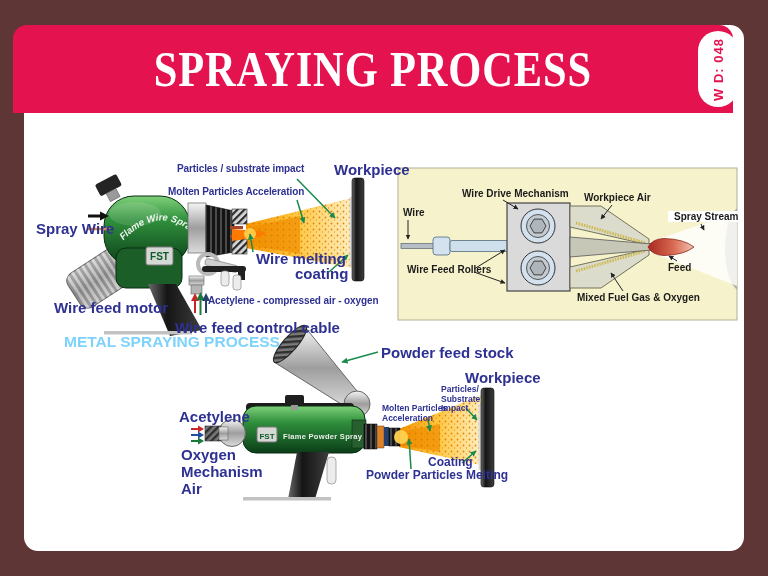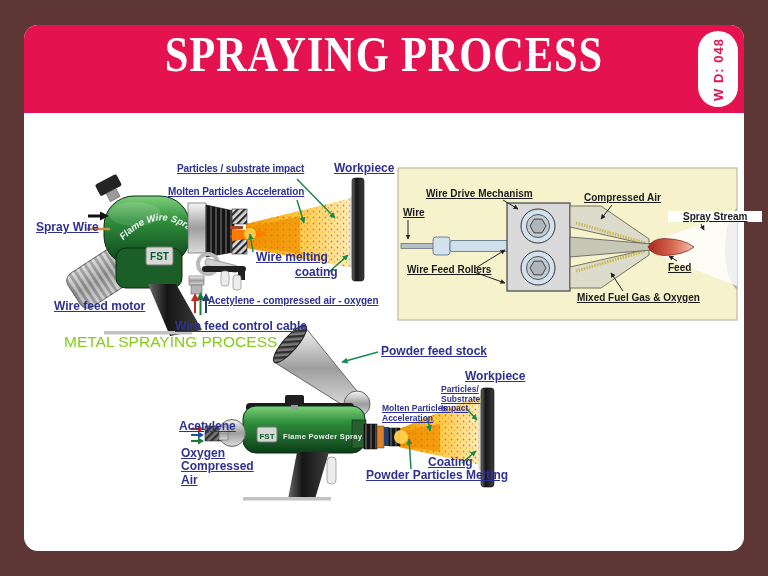--- a/index.html
+++ b/index.html
@@ -1,36 +1,36 @@
 <!DOCTYPE html>
 <html><head>
 <meta charset="utf-8">
 <style>
   html,body{margin:0;padding:0;background:#5e3636;}
   .stage{position:relative;width:768px;height:576px;background:#5e3636;overflow:hidden;
          font-family:"Liberation Sans",sans-serif;}
   .card{position:absolute;left:24px;top:25px;width:720px;height:526px;background:#ffffff;
         border-radius:14px;}
-  .header{position:absolute;left:24px;top:25px;width:720px;height:88px;background:#e4134f;
-          border-radius:14px 14px 0 0;display:flex;justify-content:center;}
+  .header{position:absolute;left:13px;top:25px;width:720px;height:88px;background:#e4134f;
+          border-radius:14px 14px 0 0;display:flex;align-items:center;justify-content:center;}
   .header h1{margin:0;color:#ffffff;font-family:"Liberation Serif",serif;font-weight:bold;
              font-size:50px;letter-spacing:1px;transform:scaleX(.85);white-space:nowrap;}
   .code-pill{position:absolute;left:698px;top:31px;width:40px;height:76px;background:#ffffff;
              border-radius:20px;display:flex;align-items:center;justify-content:center;}
   .code-pill span{writing-mode:vertical-rl;transform:rotate(180deg);color:#e4134f;
                   font-weight:bold;font-size:13px;letter-spacing:1px;white-space:nowrap;}
   svg.draw{position:absolute;left:0;top:0;pointer-events:none;}
-  .lbl{position:absolute;font-weight:bold;color:#2e3192;line-height:1.12;white-space:pre-line;text-decoration:underline;}
+  .lbl{position:absolute;font-weight:bold;color:#2e3192;line-height:1.12;white-space:pre-line;}
   .s10{font-size:10px;letter-spacing:-.1px}
-  .s11{font-size:12px}
+  .s11{font-size:15px}
   .s85{font-size:8.5px}
   .s12{font-size:12px}
   .ink{color:#1b1b1b;font-size:10px}
-  .hl{background:#ffffff;padding:0 15px;text-align:right;}
-  .red-title{position:absolute;color:#84cc16;font-weight:normal;white-space:nowrap;}
+  .hl{background:#ffffff;padding:0 6px;text-align:right;}
+  .red-title{position:absolute;color:#7dd3fc;font-weight:bold;white-space:nowrap;}
 </style>
 </head>
 <body>
 
 <div class="stage">
   <div class="card"></div>
 
   <div class="header">
     <h1>SPRAYING PROCESS</h1>
   </div>
@@ -278,34 +278,34 @@
   <div class="lbl s10" style="left:168px;top:186px">Molten Particles Acceleration</div>
   <div class="lbl s11" style="left:334px;top:162px">Workpiece</div>
   <div class="lbl s11" style="left:36px;top:221px">Spray Wire</div>
   <div class="lbl s11" style="left:256px;top:251px">Wire melting</div>
   <div class="lbl s11" style="left:295px;top:266px">coating</div>
   <div class="lbl s11" style="left:54px;top:300px">Wire feed motor</div>
   <div class="lbl s10" style="left:208px;top:295px">Acetylene - compressed air - oxygen</div>
   <div class="lbl s11" style="left:175px;top:320px">Wire feed control cable</div>
   <div class="red-title" style="left:64px;top:333px;font-size:15.5px">METAL SPRAYING PROCESS</div>
 
-  <div class="lbl ink" style="left:426px;top:188px">Wire Drive Mechanism</div>
-  <div class="lbl ink" style="left:584px;top:192px">Compressed Air</div>
+  <div class="lbl ink" style="left:462px;top:188px">Wire Drive Mechanism</div>
+  <div class="lbl ink" style="left:584px;top:192px">Workpiece Air</div>
   <div class="lbl ink" style="left:403px;top:207px">Wire</div>
   <div class="lbl ink hl" style="left:668px;top:211px">Spray Stream</div>
   <div class="lbl ink" style="left:407px;top:264px">Wire Feed Rollers</div>
   <div class="lbl ink" style="left:668px;top:262px">Feed</div>
   <div class="lbl ink" style="left:577px;top:292px">Mixed Fuel Gas &amp; Oxygen</div>
 
   <div class="lbl s11" style="left:381px;top:345px">Powder feed stock</div>
   <div class="lbl s11" style="left:465px;top:370px">Workpiece</div>
   <div class="lbl s85" style="left:441px;top:385px">Particles/
 Substrate
 Impact</div>
   <div class="lbl s85" style="left:382px;top:404px">Molten Particles
 Acceleration</div>
-  <div class="lbl s11" style="left:179px;top:420px">Acetylene</div>
+  <div class="lbl s11" style="left:179px;top:409px">Acetylene</div>
   <div class="lbl s11" style="left:181px;top:447px">Oxygen
-Compressed
+Mechanism
 Air</div>
   <div class="lbl s12" style="left:428px;top:456px">Coating</div>
   <div class="lbl s12" style="left:366px;top:469px">Powder Particles Melting</div>
 </div>
 
 </body></html>

